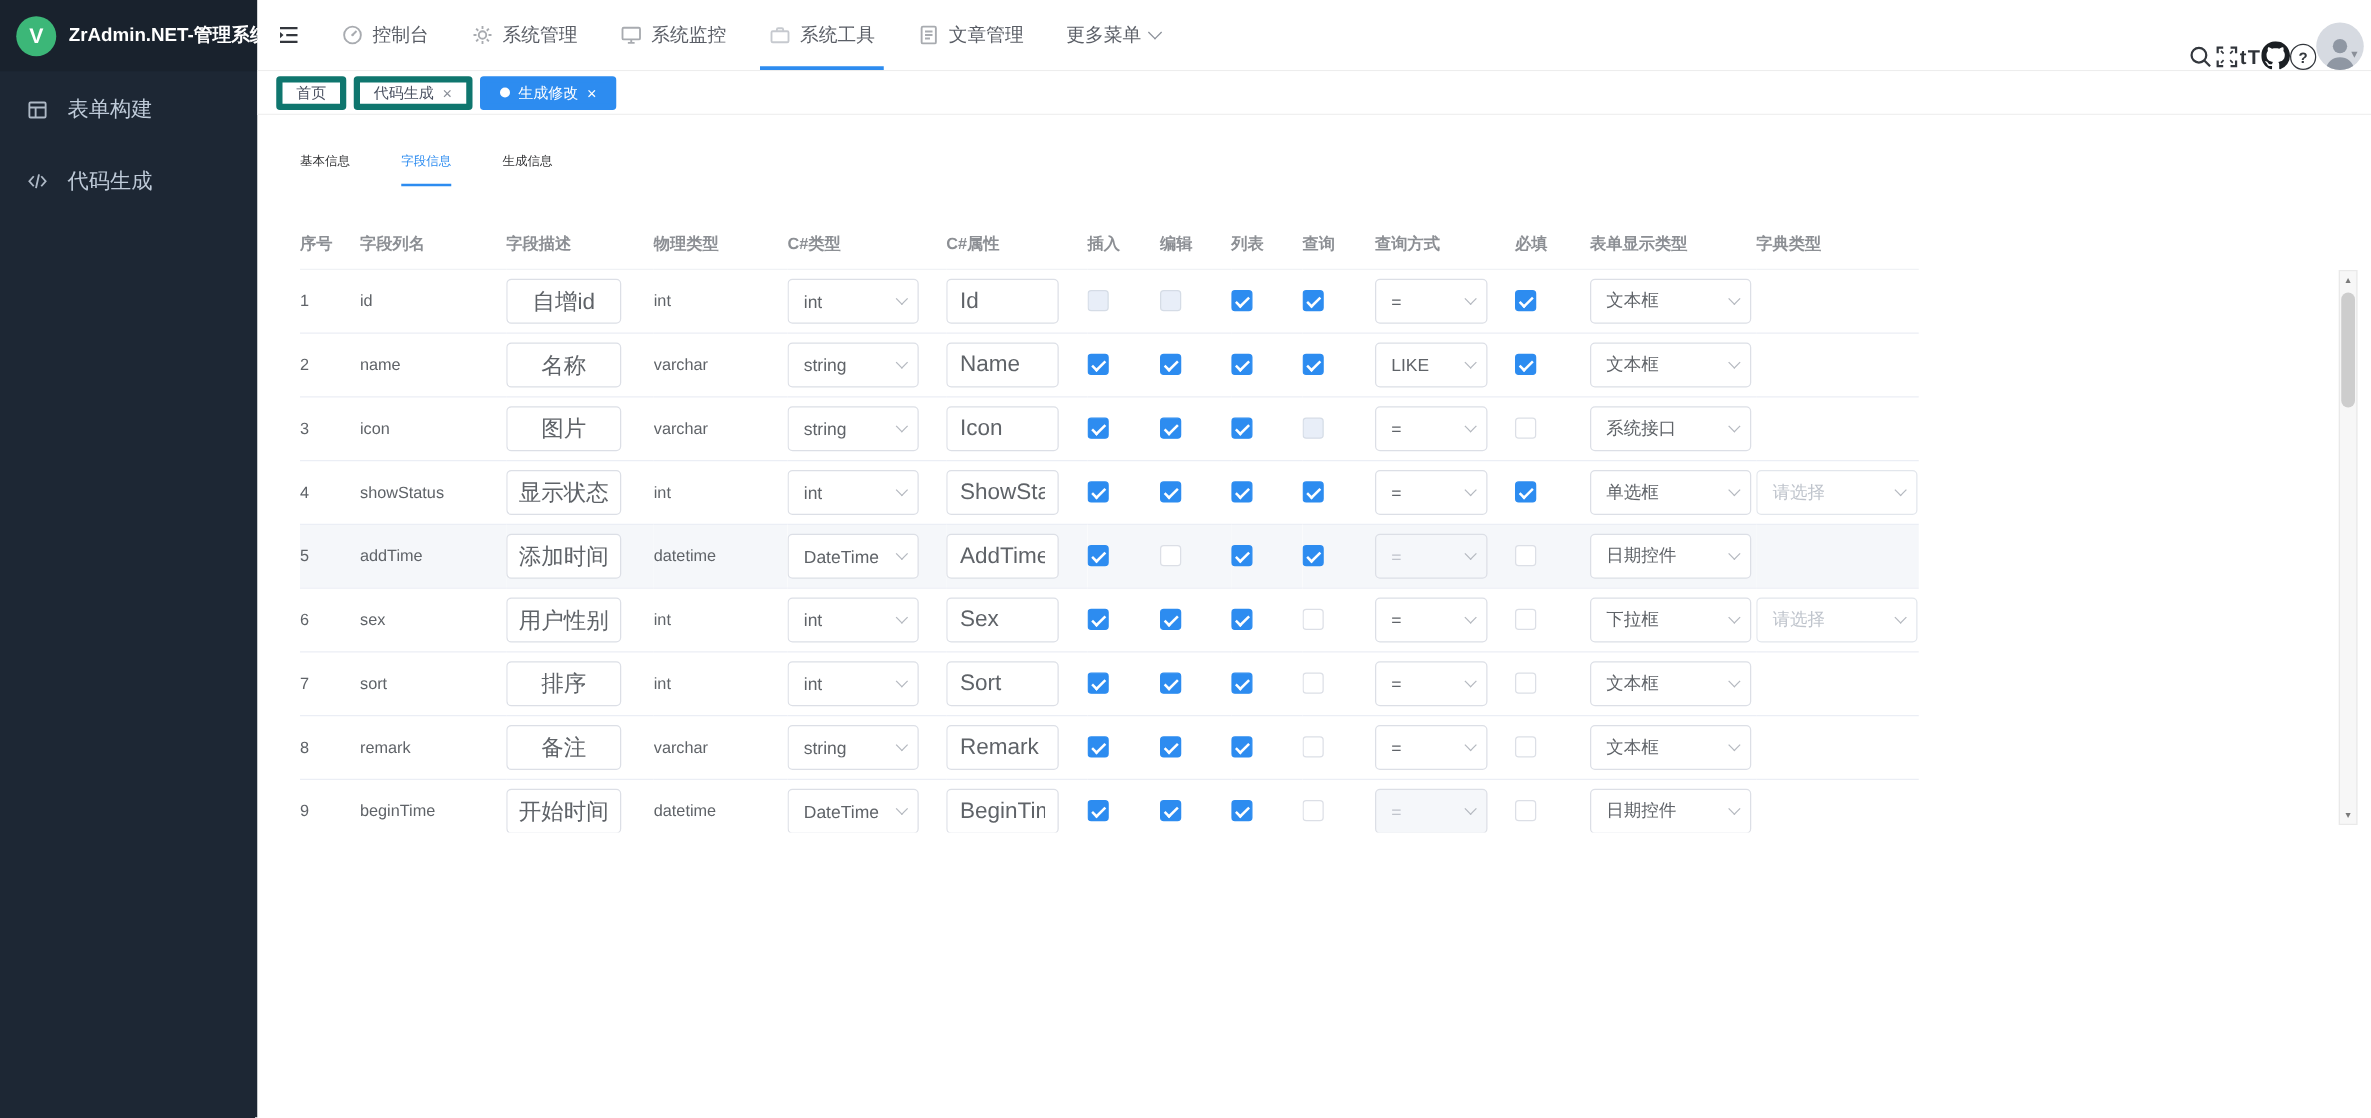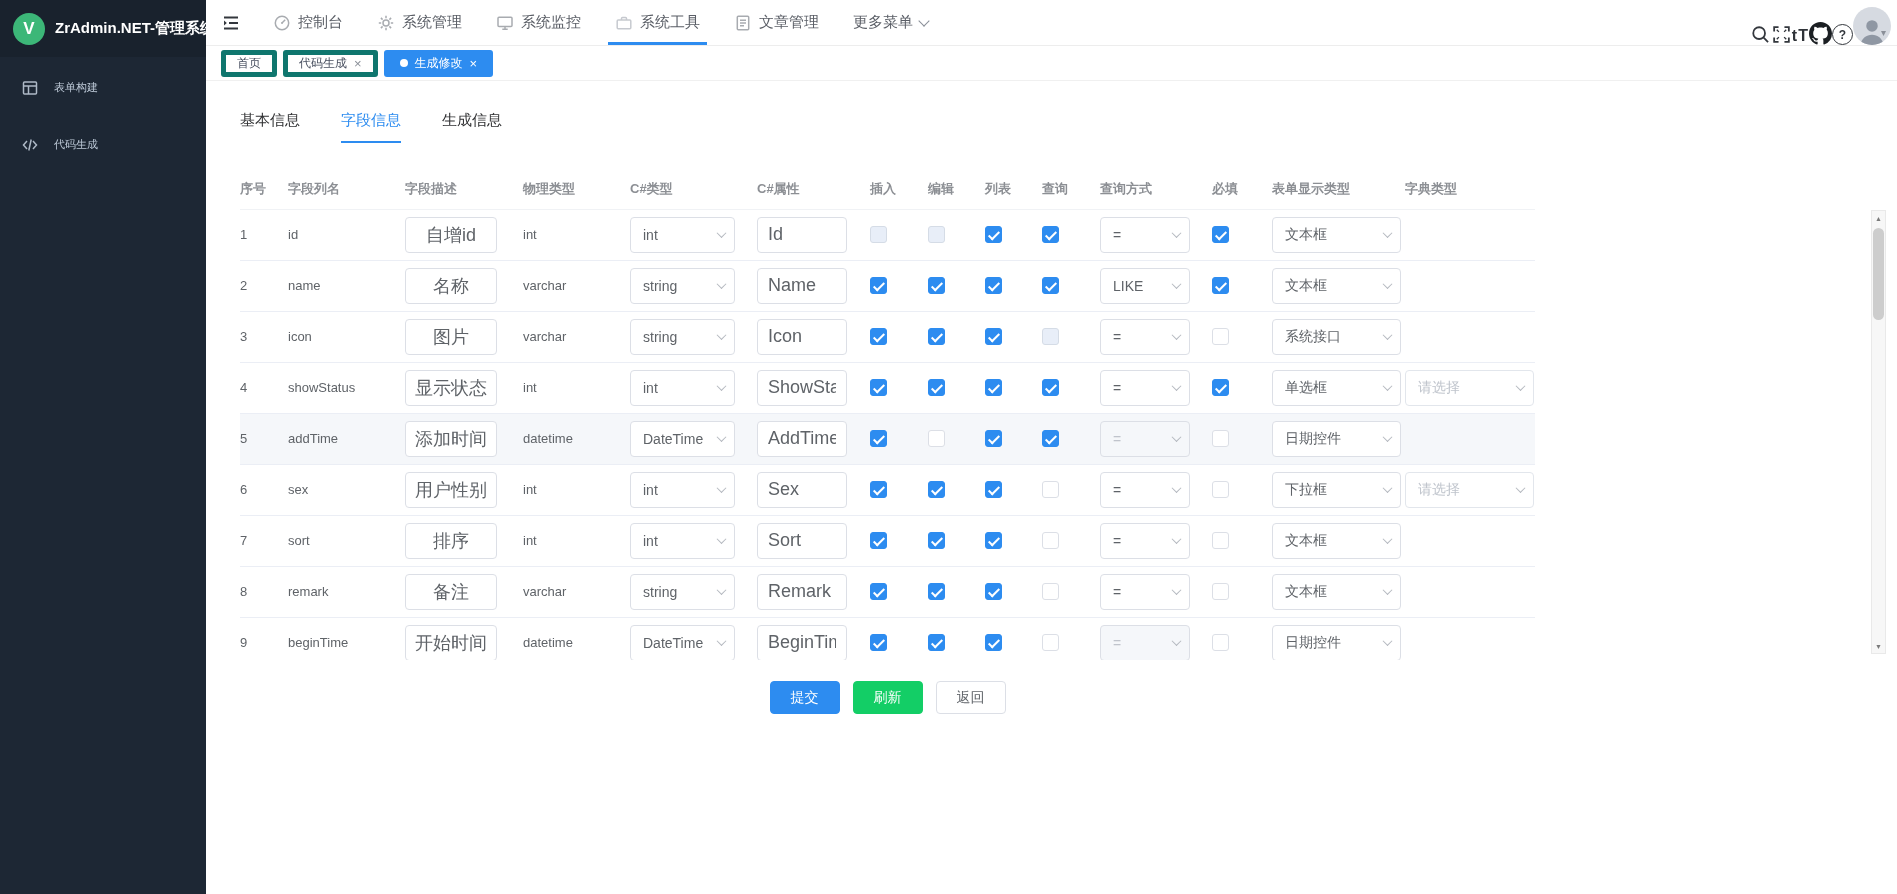--- a/index.html
+++ b/index.html
@@ -7,26 +7,26 @@
   html,body{width:1897px;height:894px;overflow:hidden}
   body{font-family:"Liberation Sans","DejaVu Sans",sans-serif;background:#fff;color:#303133;font-size:14px}
   .app{display:flex;width:1897px;height:894px}
 
   
   .sidebar{width:206px;flex-shrink:0;background:#1d2734;display:flex;flex-direction:column}
   .logo{height:57px;display:flex;align-items:center;gap:10px;padding:0 13px;background:#19222d;cursor:pointer}
   .logo-badge{width:32px;height:32px;border-radius:50%;background:#3cb778;color:#fff;display:flex;align-items:center;justify-content:center;font-weight:bold;font-size:17px;flex-shrink:0}
   .logo-title{color:#fff;font-weight:bold;font-size:15px;white-space:nowrap}
   .side-menu{padding-top:2px}
-  .side-item{height:57px;display:flex;align-items:center;gap:15px;padding:0 21px;color:#bfcbd9;font-size:11px;cursor:pointer}
+  .side-item{height:57px;display:flex;align-items:center;gap:15px;padding:0 21px;color:#bfcbd9;font-size:17px;cursor:pointer}
   .side-item svg{flex-shrink:0}
 
   
   .main{flex:1;display:flex;flex-direction:column;min-width:0;background:#fff}
-  .topbar{height:46px;display:flex;align-items:stretch;border-bottom:1px solid #ededed;background:#fff}
+  .topbar{height:57px;display:flex;align-items:stretch;border-bottom:1px solid #ededed;background:#fff}
   .hamburger{display:flex;align-items:center;padding:0 15px;background:none;border:none;cursor:pointer}
   .topnav{display:flex;align-items:stretch}
   .nav-item{display:flex;align-items:center;gap:7px;padding:0 17px;font-size:15px;color:#5a5e66;cursor:pointer;position:relative}
   .nav-item svg{opacity:.75}
   .nav-item.active::after{content:"";position:absolute;left:10px;right:10px;bottom:0;height:3px;background:#2d8cf0}
   .nav-caret{width:8px;height:8px;border-right:1.6px solid #8a8f98;border-bottom:1.6px solid #8a8f98;transform:rotate(45deg);margin-top:-4px}
   .topbar-right{margin-left:auto;display:flex;align-items:flex-end;padding-right:11px}
   .tb-icon{display:flex;align-items:center;justify-content:center;cursor:pointer;background:none;border:none}
   .font-ico{font-weight:bold;font-size:16px;color:#2f3338;letter-spacing:1px}
   .help-circle{width:21px;height:21px;border:1.7px solid #33373d;border-radius:50%;display:flex;align-items:center;justify-content:center;font-size:12px;font-weight:bold;color:#33373d}
@@ -37,21 +37,21 @@
   .tagbar{height:35px;display:flex;align-items:center;gap:6px;padding:0 15px;border-bottom:1px solid #f0f0f0;background:#fff}
   .tag{height:27px;display:inline-flex;align-items:center;gap:7px;padding:0 11px;border:5px solid #0f766e;border-radius:3px;background:#fff;font-size:12px;color:#495060;cursor:pointer}
   .tag .tag-close{font-size:13px;line-height:1;color:#8a8f98;cursor:pointer}
   .tag.active{background:#2d8cf0;border-color:#2d8cf0;color:#fff}
   .tag.active .tag-close{color:#fff}
   .tag-dot{width:8px;height:8px;border-radius:50%;background:#fff}
 
   
   .content{flex:1;padding:30px 0 0 34px;position:relative;overflow:hidden}
   .content-tabs{display:flex;gap:41px;margin-bottom:26px}
-  .ctab{font-size:15px;color:#303133;padding-bottom:13px;position:relative;cursor:pointer}
+  .ctab{font-size:10px;color:#303133;padding-bottom:13px;position:relative;cursor:pointer}
   .ctab.active{color:#2d8cf0}
   .ctab.active::after{content:"";position:absolute;left:0;right:0;bottom:0;height:2px;background:#2d8cf0}
 
   
   .table-wrap{position:relative;height:491px;overflow:hidden}
   table{border-collapse:collapse;table-layout:fixed;width:1295px}
   th{height:40px;font-size:13px;color:#8c8f94;font-weight:bold;text-align:left;vertical-align:middle;border-bottom:1px solid #f0f2f5;white-space:nowrap}
   td{height:51px;font-size:13px;color:#5f6368;text-align:left;vertical-align:middle;border-bottom:1px solid #ebeef5;white-space:nowrap;overflow:hidden}
   tr.highlight td{background:#f5f7fa}
 
@@ -559,21 +559,16 @@
 
         <div class="vscroll">
           <span class="vs-btn">▲</span>
           <div class="vs-track">
             <div class="vs-thumb"></div>
           </div>
           <span class="vs-btn">▼</span>
         </div>
       </div>
 
-      <div class="footer-actions">
-        <button class="btn primary">提交</button>
-        <button class="btn success">刷新</button>
-        <button class="btn default">返回</button>
-      </div>
 
     </section>
   </div>
 </div>
 
 </body></html>

